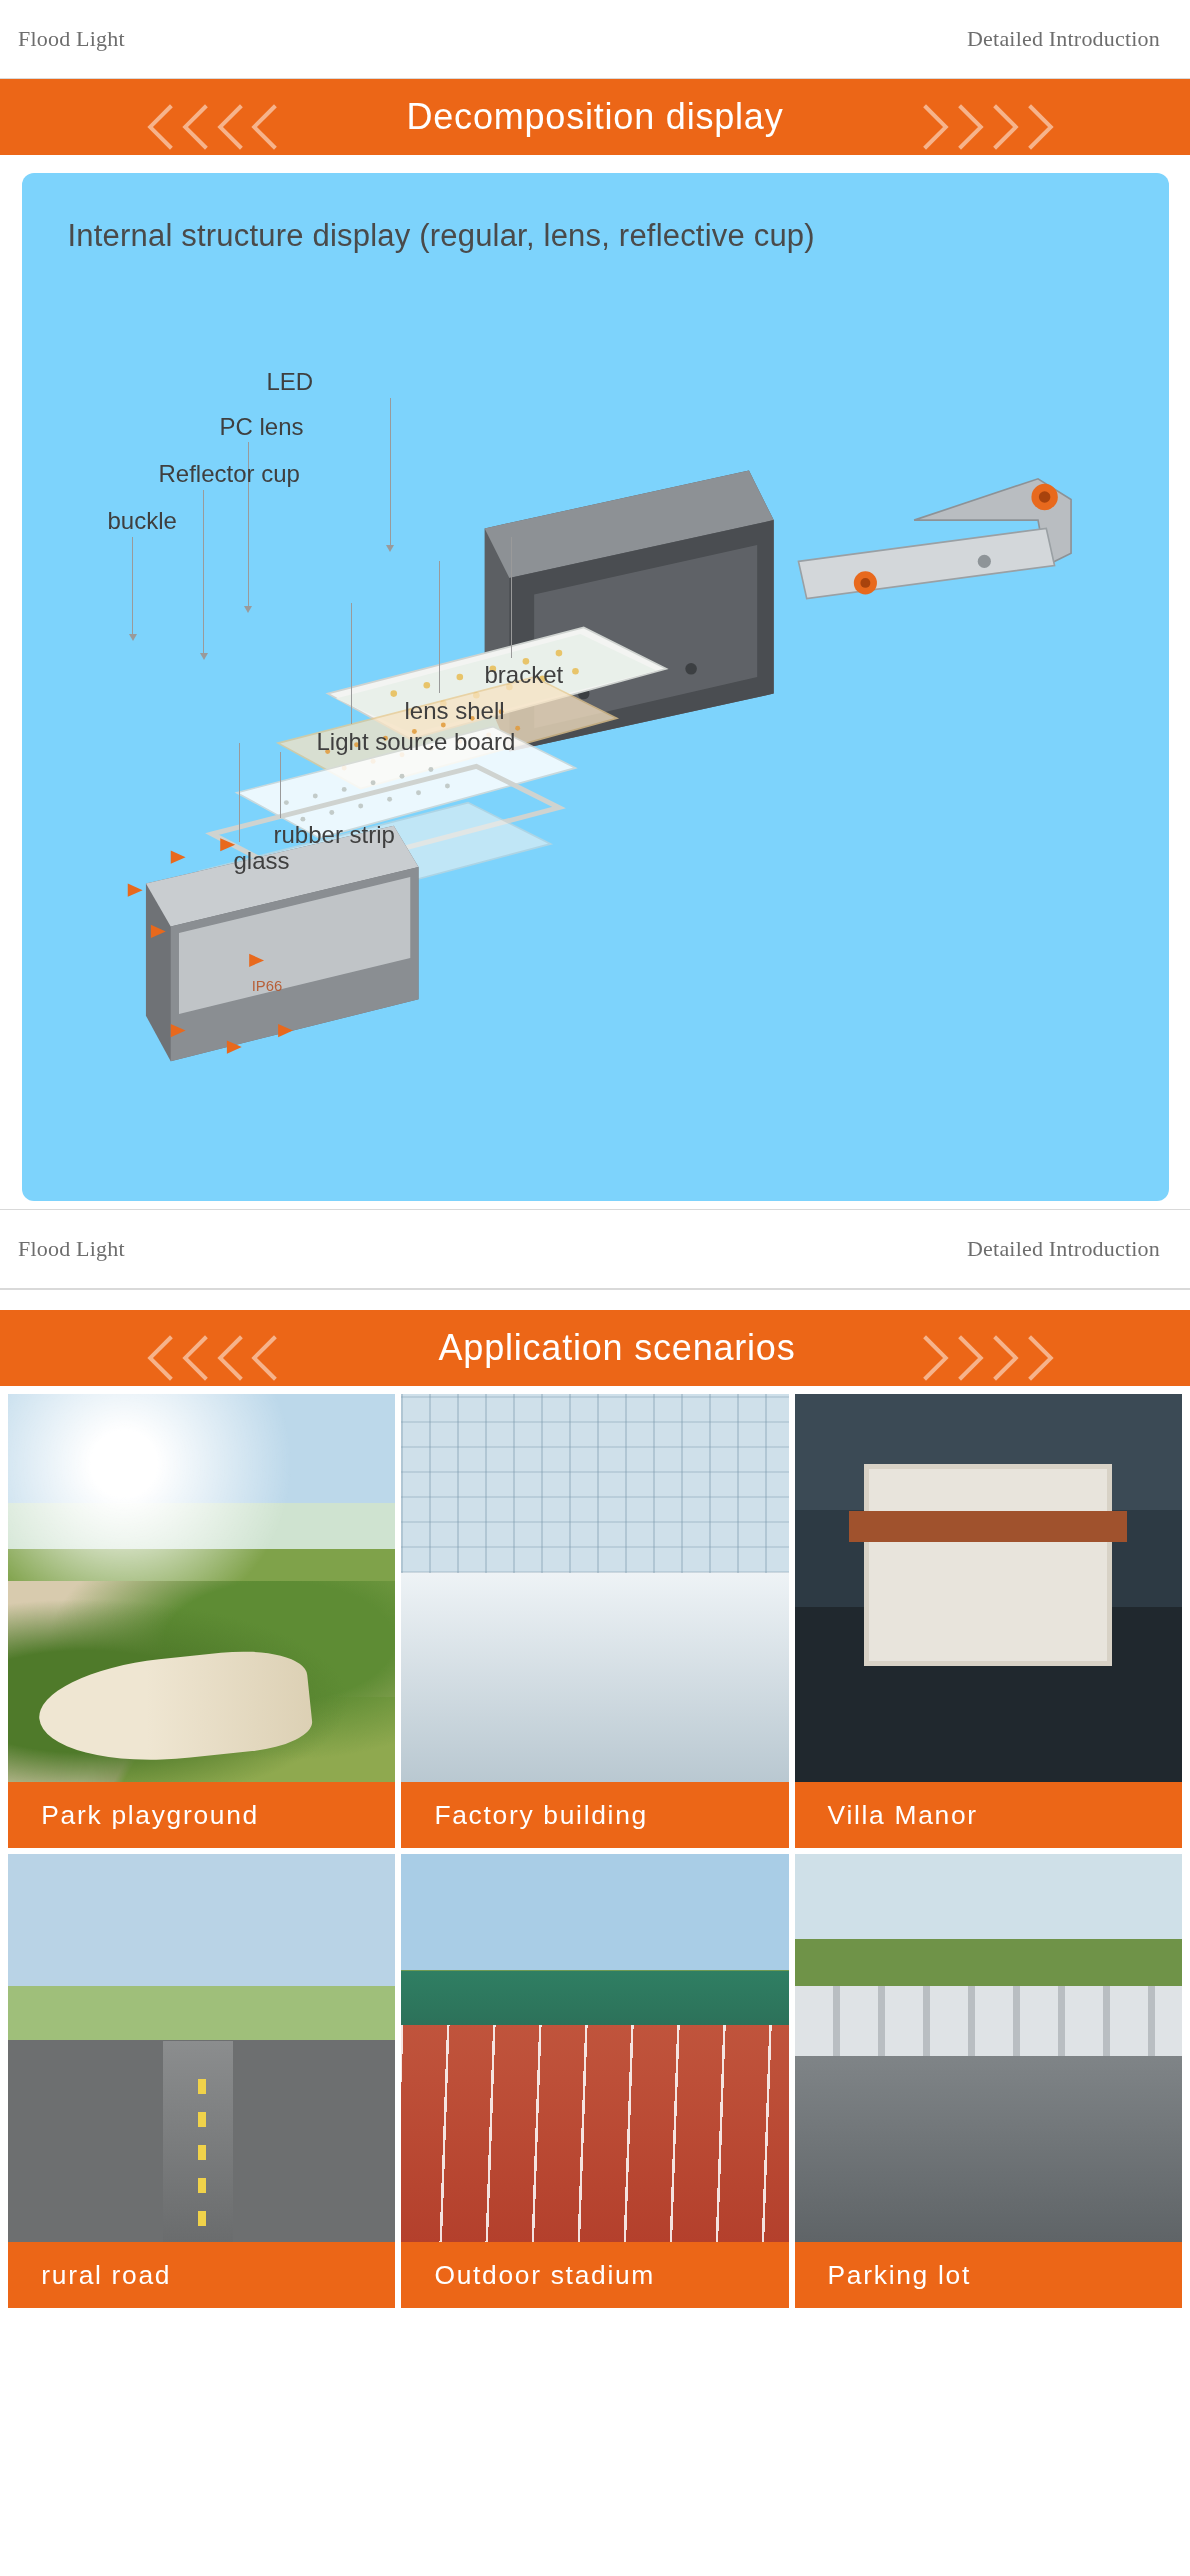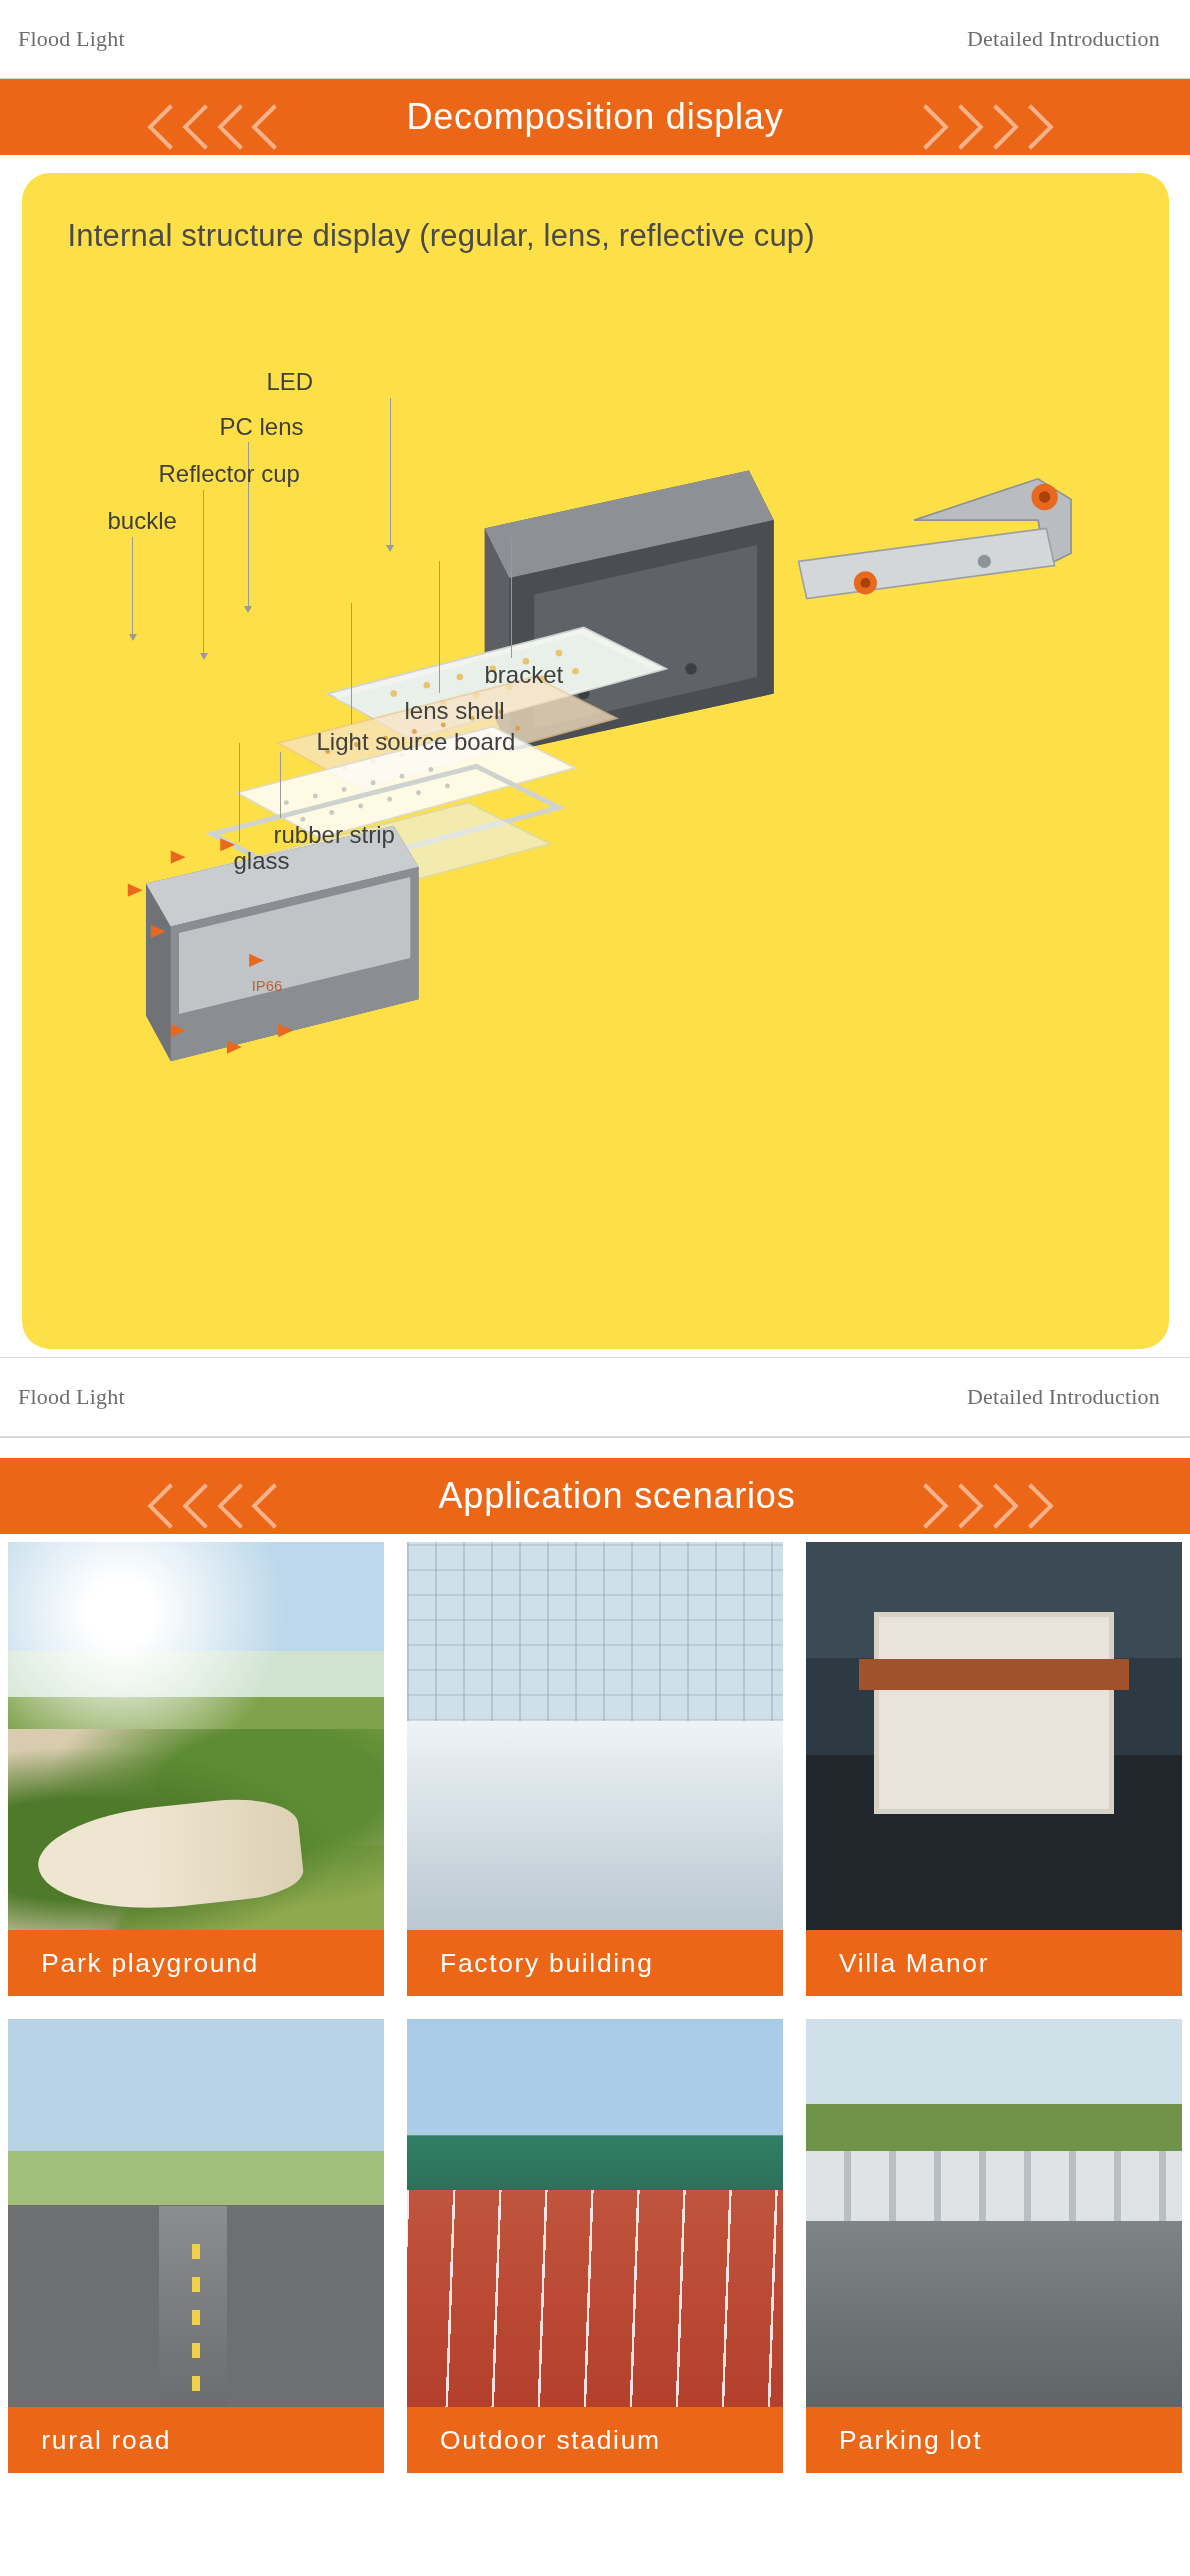--- a/index.html
+++ b/index.html
@@ -75,23 +75,23 @@
   }
   .chev-l::before { transform: rotate(-45deg); }
   .chev-r::before { transform: rotate(135deg); }
   .chev-l, .chev-r { margin: 0 5px; }
 
   
   .decomp-wrap {
     padding: 18px 21.5px 8.3px 21.5px;
   }
   .decomp-panel {
-    background: #fde047;
-    border-radius: 28px;
-    height: 1176px;
+    background: #7dd3fc;
+    border-radius: 12px;
+    height: 1028px;
     position: relative;
     overflow: hidden;
   }
   .decomp-panel h2 {
     font-size: 31px;
     color: #4a4a4a;
     font-weight: 400;
     padding: 45px 0 0 46px;
     letter-spacing: 0.2px;
   }
@@ -115,21 +115,21 @@
     border-top: 7.4px solid #9a9a9a;
   }
 
   
   .fig { position: absolute; }
 
   
   .grid {
     display: grid;
     grid-template-columns: repeat(3, 1fr);
-    gap: 23px;
+    gap: 6px;
     padding: 8.3px 8.3px 0 8.3px;
   }
   .card { position: relative; }
   .card .photo {
     height: 388px;
     position: relative;
     overflow: hidden;
   }
   .card .caption {
     background: #ec6617;

